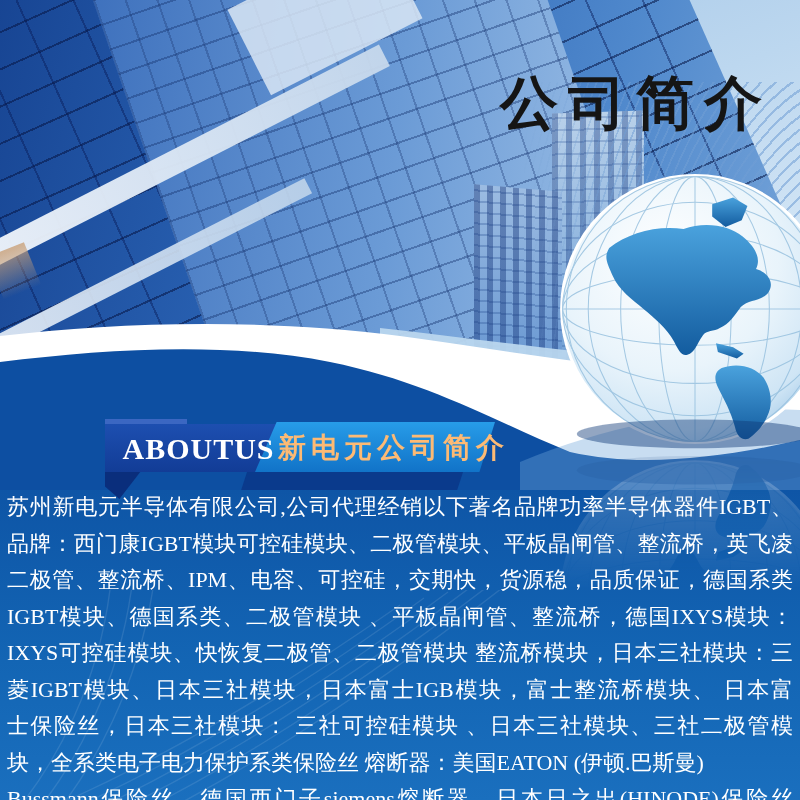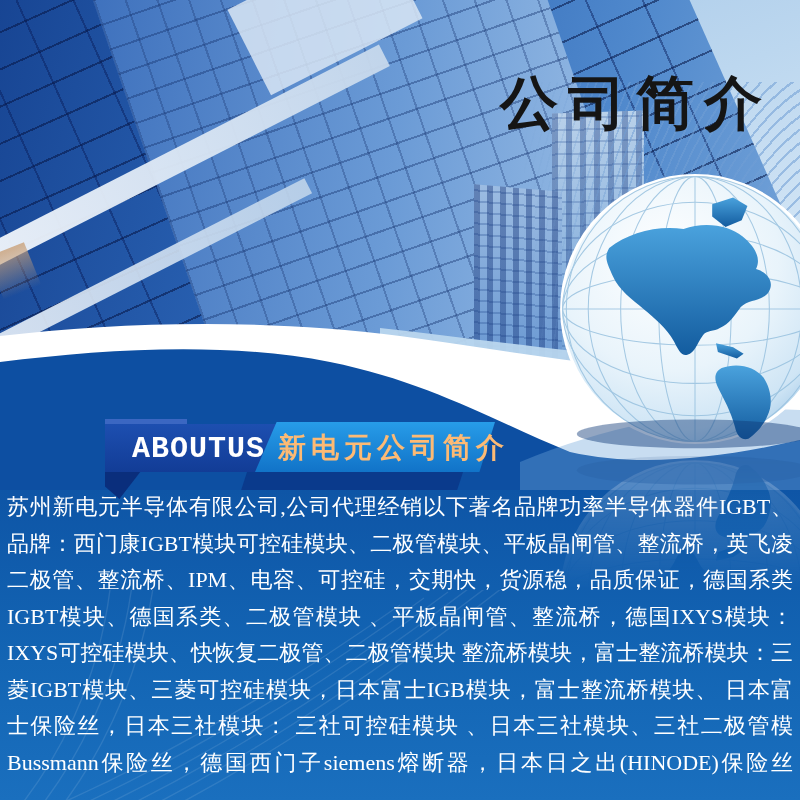--- a/index.html
+++ b/index.html
@@ -78,21 +78,21 @@
   .banner-fold{position:absolute;left:105px;top:471px;width:36px;height:28px;background:#0a2e7c;
        clip-path:polygon(0 0,100% 0,40% 100%,0 55%);}
   .banner-dark{position:absolute;left:105px;top:424px;width:194px;height:48px;
        background:linear-gradient(180deg,#1d4fb0,#123c96);
        clip-path:polygon(0 0,100% 0,86% 100%,0 100%);}
   .banner-light{position:absolute;left:255px;top:422px;width:240px;height:50px;
        background:linear-gradient(180deg,#279ce8,#1173c8);
        clip-path:polygon(9% 0,100% 0,93.5% 100%,0 100%);}
   .banner-en{position:absolute;left:116px;top:429px;width:165px;height:40px;line-height:40px;
        color:#fff;font-size:30px;font-weight:700;letter-spacing:1px;text-align:center;
-       font-family:Liberation Mono, monospace;}
+       font-family:Liberation Serif, serif;}
   .banner-zh{position:absolute;left:278px;top:427px;width:212px;height:41px;line-height:41px;
        color:#fdba74;font-size:28px;font-weight:700;letter-spacing:5px;text-align:center;
        white-space:nowrap;font-family:"Liberation Serif",serif;}
 </style>
 </head>
 <body>
 
 <div class="frame">
 
   <div class="hero">
@@ -182,19 +182,20 @@
   <div class="banner-dark"></div>
   <div class="banner-light"></div>
   <div class="banner-en">ABOUTUS</div>
   <div class="banner-zh">新电元公司简介</div>
 
   <div class="about-text">
     <div class="line">苏州新电元半导体有限公司,公司代理经销以下著名品牌功率半导体器件IGBT、</div>
     <div class="line">品牌：西门康IGBT模块可控硅模块、二极管模块、平板晶闸管、整流桥，英飞凌</div>
     <div class="line">二极管、整流桥、IPM、电容、可控硅，交期快，货源稳，品质保证，德国系类</div>
     <div class="line">IGBT模块、德国系类、二极管模块 、平板晶闸管、整流桥，德国IXYS模块：</div>
-    <div class="line">IXYS可控硅模块、快恢复二极管、二极管模块 整流桥模块，富士整流桥模块：三</div>
-    <div class="line">菱IGBT模块、三菱可控硅模块，日本富士IGB模块，富士整流桥模块、 日本富</div>
+    <div class="line">IXYS可控硅模块、快恢复二极管、二极管模块 整流桥模块，日本三社模块：三</div>
+    <div class="line">菱IGBT模块、日本三社模块，日本富士IGB模块，富士整流桥模块、 日本富</div>
     <div class="line">士保险丝，日本三社模块： 三社可控硅模块 、日本三社模块、三社二极管模</div>
+    <div class="line natural">块，全系类电子电力保护系类保险丝 熔断器：美国EATON (伊顿.巴斯曼)</div>
     <div class="line">Bussmann保险丝，德国西门子siemens熔断器，日本日之出(HINODE)保险丝</div>
   </div>
 
 </div>
 
 </body></html>

